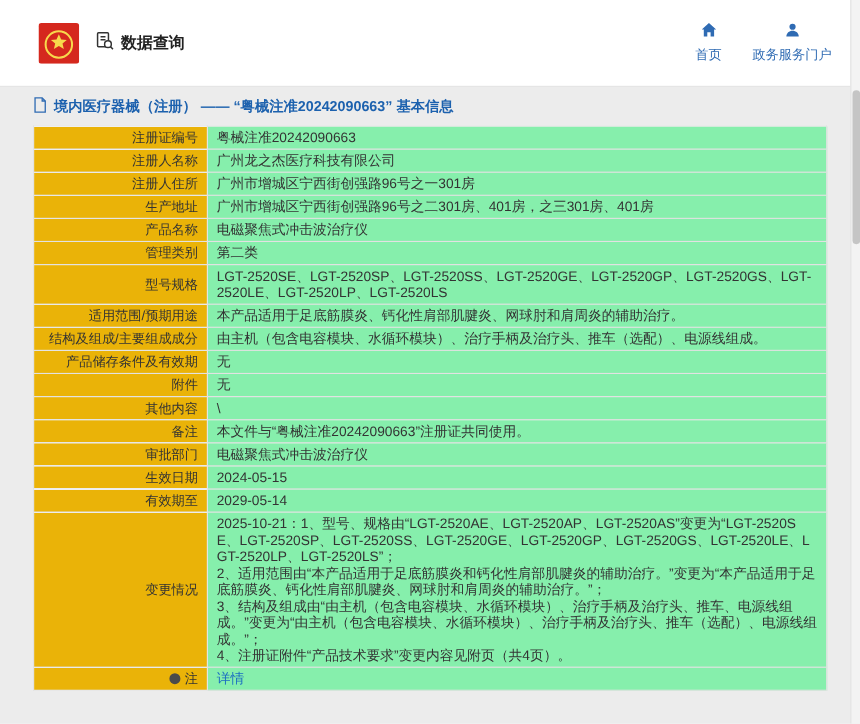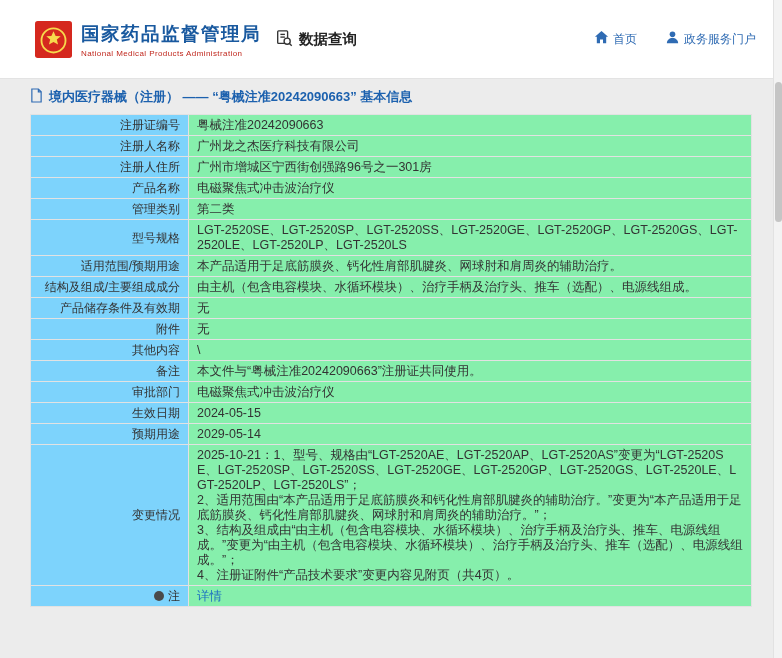--- a/index.html
+++ b/index.html
@@ -18,36 +18,36 @@
   .brand { display:flex; align-items:center; gap:9px; }
   .emblem svg { display:block; }
   .brand-cn { font-size:18.5px; font-weight:bold; color:#19599f; letter-spacing:1.5px; white-space:nowrap; }
   .brand-en { font-size:8px; color:#c0281e; margin-top:3px; letter-spacing:0.4px; white-space:nowrap; }
   .data-query {
     display:flex; align-items:center; gap:6px; margin-left:14px;
     font-size:14.5px; font-weight:bold; color:#222; cursor:pointer; white-space:nowrap;
   }
   .top-nav { margin-left:auto; display:flex; gap:28px; }
   .nav-item {
-    display:flex; flex-direction:row; align-items:center; gap:4px;
+    display:flex; flex-direction:column; align-items:center; gap:4px;
     font-size:12px; color:#2f6bb3; text-decoration:none; cursor:pointer; white-space:nowrap;
   }
   
   .page-body { padding:9px 30px 0; }
   .page-title {
     display:flex; align-items:center; gap:6px;
     font-size:13px; font-weight:600; color:#1c61ae; margin-bottom:8px;
   }
   .info-table { width:722px; border-collapse:collapse; table-layout:fixed; background:#fff; }
   .info-table td {
     border:1px solid #e2e2e2; font-size:12.5px; color:#333;
     line-height:15px; padding:3px 8px 2px; vertical-align:middle;
   }
   td.cell-label {
-    width:158px; background:#7dd3fc; text-align:right;
+    width:158px; background:#eab308; text-align:right;
     white-space:nowrap; font-size:12px; overflow:hidden;
   }
   td.cell-value { background:#86efac; white-space:pre-wrap; word-break:break-all; }
   .detail-link { color:#1b6ec2; text-decoration:none; cursor:pointer; }
   .note-icon {
     display:inline-block; width:10px; height:10px; border-radius:50%;
     background:#4a4a4a; margin-right:4px; vertical-align:-1px;
   }
   
   .scrollbar {
@@ -64,24 +64,20 @@
 
 <header class="site-header">
   <div class="brand">
     <span class="emblem">
       <svg width="37" height="37" viewBox="0 0 40 40" aria-hidden="true">
         <rect width="40" height="40" rx="3" fill="#d5281e"></rect>
         <circle cx="20" cy="21" r="13" fill="none" stroke="#f7d94c" stroke-width="2"></circle>
         <path d="M20 11 l2.3 5.1 5.5.4 -4.2 3.6 1.3 5.4 -4.9 -2.9 -4.9 2.9 1.3 -5.4 -4.2 -3.6 5.5 -.4 z" fill="#f7d94c"></path>
       </svg>
     </span>
-    <div class="brand-text">
-      <div class="brand-cn">国家药品监督管理局</div>
-      <div class="brand-en">National Medical Products Administration</div>
-    </div>
   </div>
 
   <div class="data-query">
     <span class="dq-icon">
       <svg width="18" height="18" viewBox="0 0 20 20" fill="none" stroke="#333" stroke-width="1.5" aria-hidden="true">
         <rect x="3" y="2" width="11" height="14" rx="1"></rect>
         <line x1="6" y1="6" x2="11" y2="6"></line>
         <line x1="6" y1="9" x2="11" y2="9"></line>
         <circle cx="13.5" cy="13.5" r="3.4" fill="#fff"></circle>
         <line x1="16" y1="16" x2="18.6" y2="18.6"></line>
@@ -132,20 +128,24 @@
   <tr>
     <td class="cell-label">注册人名称</td>
     <td class="cell-value">广州龙之杰医疗科技有限公司</td>
   </tr>
 
   <tr>
     <td class="cell-label">注册人住所</td>
     <td class="cell-value">广州市增城区宁西街创强路96号之一301房</td>
   </tr>
 
+  <tr>
+    <td class="cell-label">生产地址</td>
+    <td class="cell-value">广州市增城区宁西街创强路96号之二301房、401房，之三301房、401房</td>
+  </tr>
 
   <tr>
     <td class="cell-label">产品名称</td>
     <td class="cell-value">电磁聚焦式冲击波治疗仪</td>
   </tr>
 
   <tr>
     <td class="cell-label">管理类别</td>
     <td class="cell-value">第二类</td>
   </tr>
@@ -190,21 +190,21 @@
     <td class="cell-value">电磁聚焦式冲击波治疗仪</td>
   </tr>
 
 
   <tr>
     <td class="cell-label">生效日期</td>
     <td class="cell-value">2024-05-15</td>
   </tr>
 
   <tr>
-    <td class="cell-label">预期用途</td>
+    <td class="cell-label">有效期至</td>
     <td class="cell-value">2029-05-14</td>
   </tr>
 
   <tr>
     <td class="cell-label">变更情况</td>
     <td class="cell-value">2025-10-21：1、型号、规格由“LGT-2520AE、LGT-2520AP、LGT-2520AS”变更为“LGT-2520SE、LGT-2520SP、LGT-2520SS、LGT-2520GE、LGT-2520GP、LGT-2520GS、LGT-2520LE、LGT-2520LP、LGT-2520LS”；
 2、适用范围由“本产品适用于足底筋膜炎和钙化性肩部肌腱炎的辅助治疗。”变更为“本产品适用于足底筋膜炎、钙化性肩部肌腱炎、网球肘和肩周炎的辅助治疗。”；
 3、结构及组成由“由主机（包含电容模块、水循环模块）、治疗手柄及治疗头、推车、电源线组成。”变更为“由主机（包含电容模块、水循环模块）、治疗手柄及治疗头、推车（选配）、电源线组成。”；
 4、注册证附件“产品技术要求”变更内容见附页（共4页）。</td>
   </tr>

